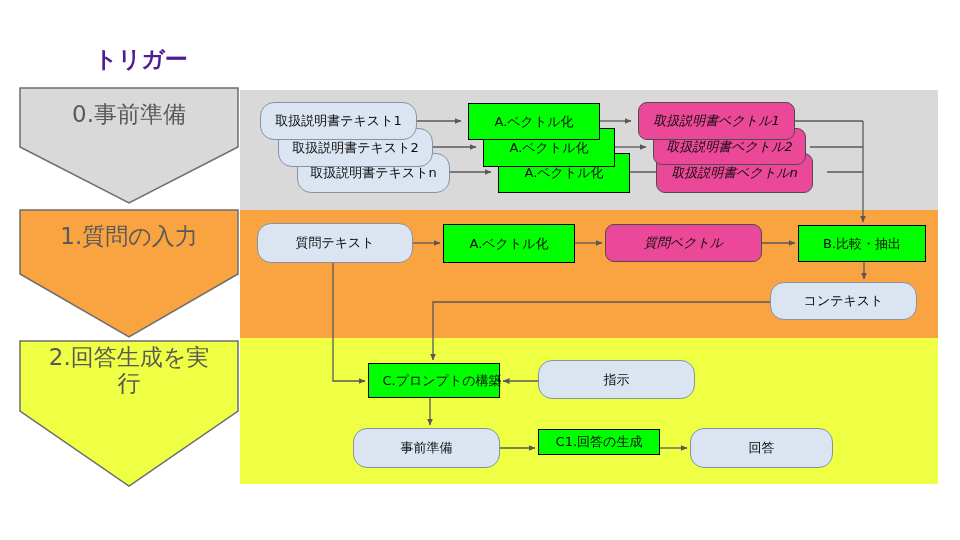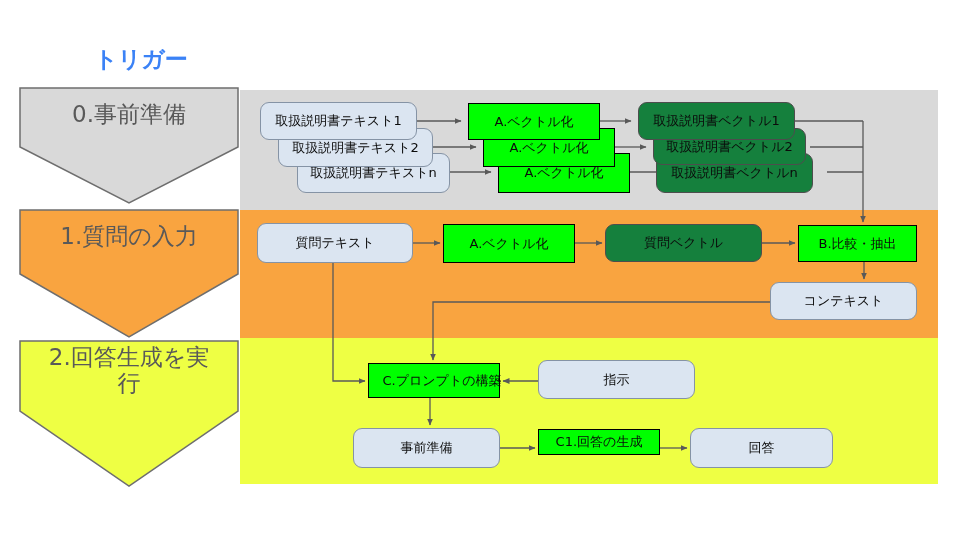--- a/index.html
+++ b/index.html
@@ -1,28 +1,28 @@
 <!DOCTYPE html>
 <html><head>
 <meta charset="utf-8">
 <style>
   html,body{margin:0;padding:0;background:#ffffff;}
   .stage{position:relative;width:960px;height:540px;background:#ffffff;overflow:hidden;
          font-family:"DejaVu Sans","Liberation Sans",sans-serif;}
-  .hdr{position:absolute;font-size:23px;font-weight:bold;color:#3b82f6;text-align:center;width:160px;}
+  .hdr{position:absolute;font-size:23px;font-weight:bold;color:#4c1d95;text-align:center;width:160px;}
   .band{position:absolute;left:240px;width:698px;z-index:1;}
   .band.gray{background:#d9d9d9;}
   .band.orange{background:#f9a440;}
   .band.yellow{background:#eeff44;}
   svg.layer{position:absolute;left:0;top:0;z-index:2;pointer-events:none;}
   .chev-label{position:absolute;z-index:3;color:#595959;font-size:23px;text-align:center;line-height:1.15;}
   .node{position:absolute;z-index:4;display:flex;align-items:center;justify-content:center;
         box-sizing:border-box;font-size:13px;color:#0b0b0b;text-align:center;white-space:nowrap;}
-  .node.blue{background:#dbe5f1;border:1.5px solid #8593a5;border-radius:9px;}
-  .node.pink{background:#15803d;border:1.5px solid #4d4d4d;border-radius:9px;}
+  .node.blue{background:#dbe5f1;border:1.5px solid #8593a5;border-radius:14px;}
+  .node.pink{background:#ec4899;border:1.5px solid #4d4d4d;border-radius:9px;font-style:italic;}
   .node.green{background:#00ff00;border:1.5px solid #000000;border-radius:0;}
 </style>
 </head>
 <body>
 
 <div class="stage">
 
   <div class="hdr" style="left:61px;top:44px;">トリガー</div>
 
   <div class="band gray" style="top:90px;height:120px;"></div>
@@ -79,21 +79,21 @@
   <div class="node green" style="left:483px;top:128px;width:132px;height:39px;">A.ベクトル化</div>
   <div class="node green" style="left:468px;top:103px;width:132px;height:37px;">A.ベクトル化</div>
 
   <div class="node pink" style="left:656px;top:153px;width:157px;height:40px;">取扱説明書ベクトルn</div>
   <div class="node pink" style="left:653px;top:128px;width:153px;height:37px;">取扱説明書ベクトル2</div>
   <div class="node pink" style="left:638px;top:102px;width:157px;height:38px;">取扱説明書ベクトル1</div>
 
   <div class="node blue" style="left:257px;top:223px;width:156px;height:40px;">質問テキスト</div>
   <div class="node green" style="left:443px;top:224px;width:132px;height:39px;">A.ベクトル化</div>
   <div class="node pink" style="left:605px;top:224px;width:157px;height:38px;">質問ベクトル</div>
-  <div class="node green" style="left:798px;top:225px;width:119px;height:37px;">B.比較・抽出</div>
+  <div class="node green" style="left:798px;top:225px;width:128px;height:37px;">B.比較・抽出</div>
   <div class="node blue" style="left:770px;top:282px;width:147px;height:38px;">コンテキスト</div>
 
   <div class="node green" style="left:368px;top:363px;width:132px;height:35px;padding-left:16px;">C.プロンプトの構築</div>
   <div class="node blue" style="left:538px;top:360px;width:157px;height:39px;">指示</div>
   <div class="node blue" style="left:353px;top:428px;width:147px;height:40px;">事前準備</div>
   <div class="node green" style="left:538px;top:429px;width:122px;height:26px;">C1.回答の生成</div>
   <div class="node blue" style="left:690px;top:428px;width:143px;height:40px;">回答</div>
 
 </div>
 

